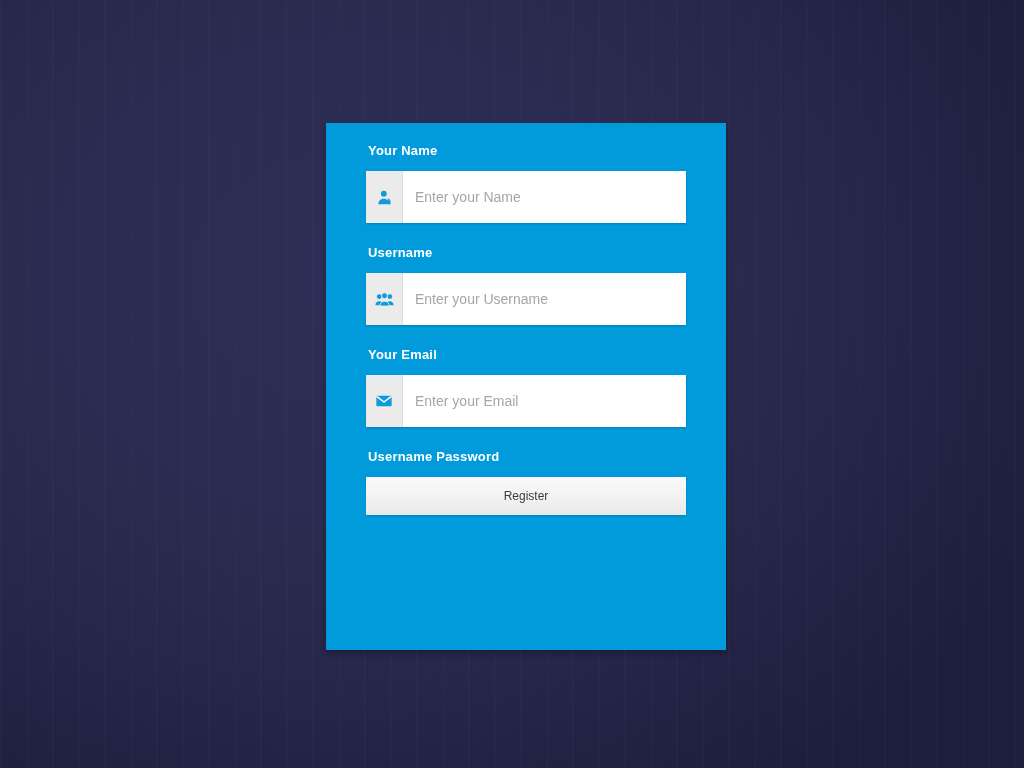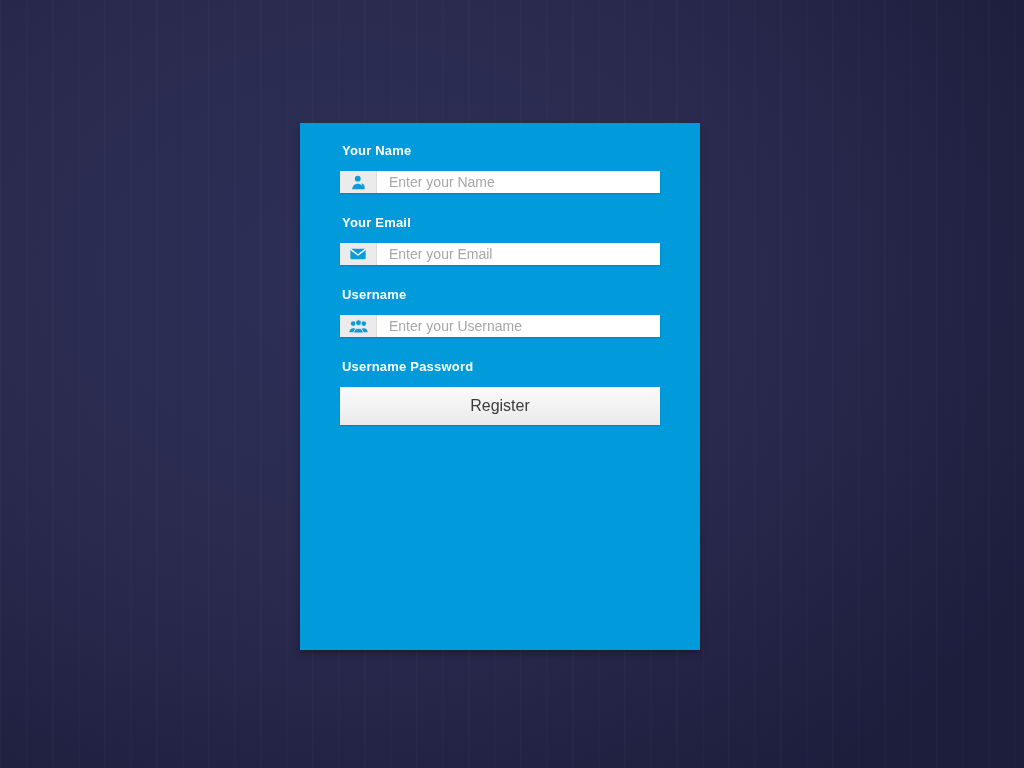--- a/index.html
+++ b/index.html
@@ -41,21 +41,21 @@
 
   .stage {
     position: absolute;
     inset: 0;
     display: block;
   }
 
   
   .card {
     position: absolute;
-    left: 300px;
+    left: 326px;
     top: 123px;
     width: 400px;
     height: 527px;
     background: #019bdc;
     box-sizing: border-box;
     padding: 20px 40px 0 40px;
     box-shadow: 0 3px 6px rgba(0,0,0,0.28);
   }
 
   .field-group {
@@ -69,21 +69,21 @@
     font-weight: bold;
     letter-spacing: 0.2px;
     line-height: 16px;
     margin: 0 0 12px 2px;
   }
 
   .input-row {
     display: flex;
     align-items: stretch;
     width: 320px;
-    height: 22px;
+    height: 52px;
     background: #ffffff;
     box-shadow: 0 1px 2px rgba(0,0,0,0.18);
     margin-bottom: 22px;
     overflow: hidden;
   }
 
   .input-icon {
     width: 36px;
     min-width: 36px;
     background: #ebebeb;
@@ -117,21 +117,21 @@
 
   .submit-button {
     display: block;
     width: 320px;
     height: 38px;
     margin-top: 8px;
     border: 0;
     outline: 0;
     cursor: pointer;
     font-family: "Liberation Sans", sans-serif;
-    font-size: 16px;
+    font-size: 12px;
     color: #3c3c3c;
     background: linear-gradient(to bottom, #fafafa 0%, #f3f3f3 48%, #e9e9e9 100%);
     box-shadow: 0 1px 2px rgba(0,0,0,0.18);
   }
 </style>
 </head>
 <body>
 
 <div class="bg-bands"></div>
 
@@ -147,49 +147,49 @@
             <circle cx="11" cy="6.6" r="4.1" fill="#0f9ad8"></circle>
             <path d="M3.2 21.5c0-4.6 3.6-7.6 7.8-7.6s7.8 3 7.8 7.6z" fill="#0f9ad8"></path>
             <path d="M16.2 13.2c2.6.7 4.4 2.6 4.4 5.1v3.2h-3.2v-3.2c0-1.9-.5-3.6-1.2-5.1z" fill="#0f9ad8"></path>
           </svg>
         </span>
         <input class="text-input" type="text" placeholder="Enter your Name" style="">
       </div>
     </div>
 
     <div class="field-group">
-      <label class="field-label">Your Email</label>
-      <div class="input-row">
-        <span class="input-icon">
-          <svg width="18" height="18" viewBox="0 0 24 24" aria-hidden="true">
-            <rect x="1.8" y="5" width="20.4" height="14" rx="1.2" fill="#0f9ad8"></rect>
-            <path d="M2.6 6.2 12 13.4l9.4-7.2" fill="none" stroke="#ffffff" stroke-width="1.9" stroke-linecap="round" stroke-linejoin="round"></path>
-          </svg>
-        </span>
-        <input class="text-input" type="text" placeholder="Enter your Email" style="">
-      </div>
-    </div>
-
-    <div class="field-group">
       <label class="field-label">Username</label>
       <div class="input-row">
         <span class="input-icon">
           <svg width="19" height="17" viewBox="0 0 28 24" aria-hidden="true">
             <circle cx="6.2" cy="7.6" r="3.5" fill="#0f9ad8"></circle>
             <path d="M0.6 20.4c0-3.6 2.5-5.9 5.6-5.9s5.6 2.3 5.6 5.9z" fill="#0f9ad8"></path>
             <circle cx="21.8" cy="7.6" r="3.5" fill="#0f9ad8"></circle>
             <path d="M16.2 20.4c0-3.6 2.5-5.9 5.6-5.9s5.6 2.3 5.6 5.9z" fill="#0f9ad8"></path>
             <circle cx="14" cy="6.4" r="4.3" fill="#0f9ad8" stroke="#ebebeb" stroke-width="1.3"></circle>
             <path d="M7 21.6c0-4.2 3.1-6.9 7-6.9s7 2.7 7 6.9z" fill="#0f9ad8" stroke="#ebebeb" stroke-width="1.3"></path>
           </svg>
         </span>
         <input class="text-input" type="text" placeholder="Enter your Username" style="">
       </div>
     </div>
 
+    <div class="field-group">
+      <label class="field-label">Your Email</label>
+      <div class="input-row">
+        <span class="input-icon">
+          <svg width="18" height="18" viewBox="0 0 24 24" aria-hidden="true">
+            <rect x="1.8" y="5" width="20.4" height="14" rx="1.2" fill="#0f9ad8"></rect>
+            <path d="M2.6 6.2 12 13.4l9.4-7.2" fill="none" stroke="#ffffff" stroke-width="1.9" stroke-linecap="round" stroke-linejoin="round"></path>
+          </svg>
+        </span>
+        <input class="text-input" type="text" placeholder="Enter your Email" style="">
+      </div>
+    </div>
+
 
     <div class="field-group">
       <label class="field-label">Username Password</label>
     </div>
 
     <button type="button" class="submit-button">Register</button>
 
   </form>
 
 </div>

